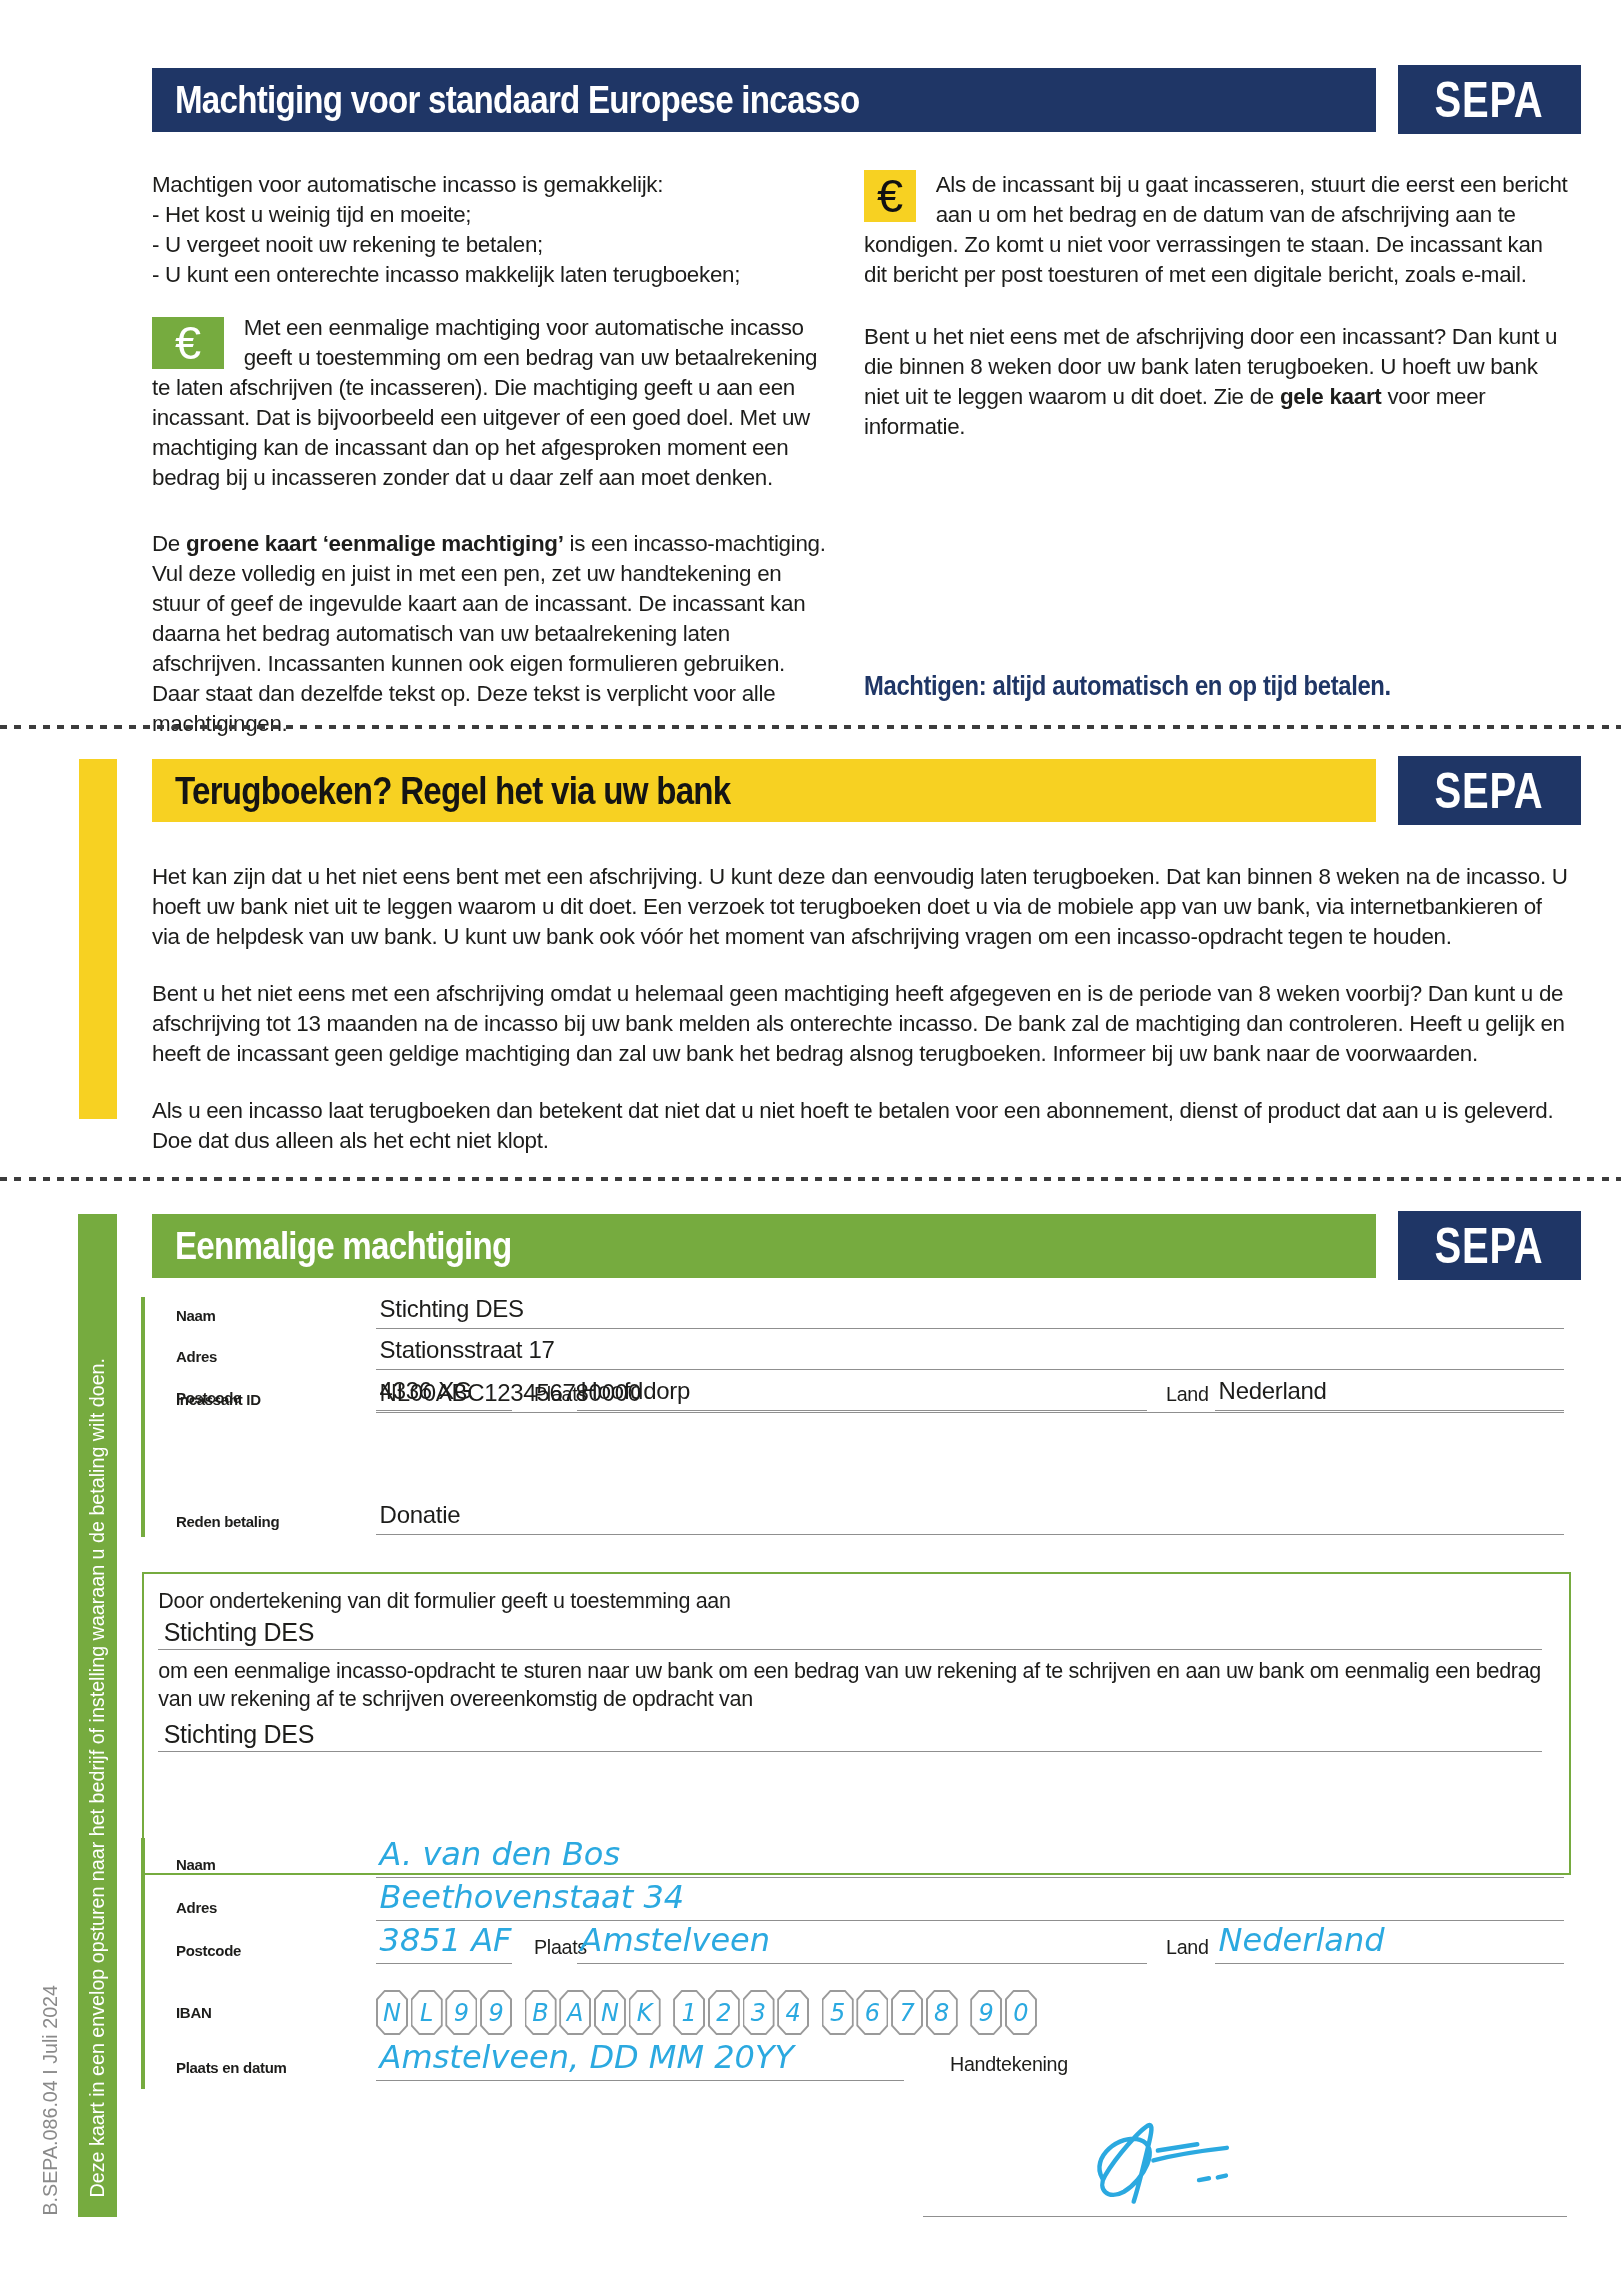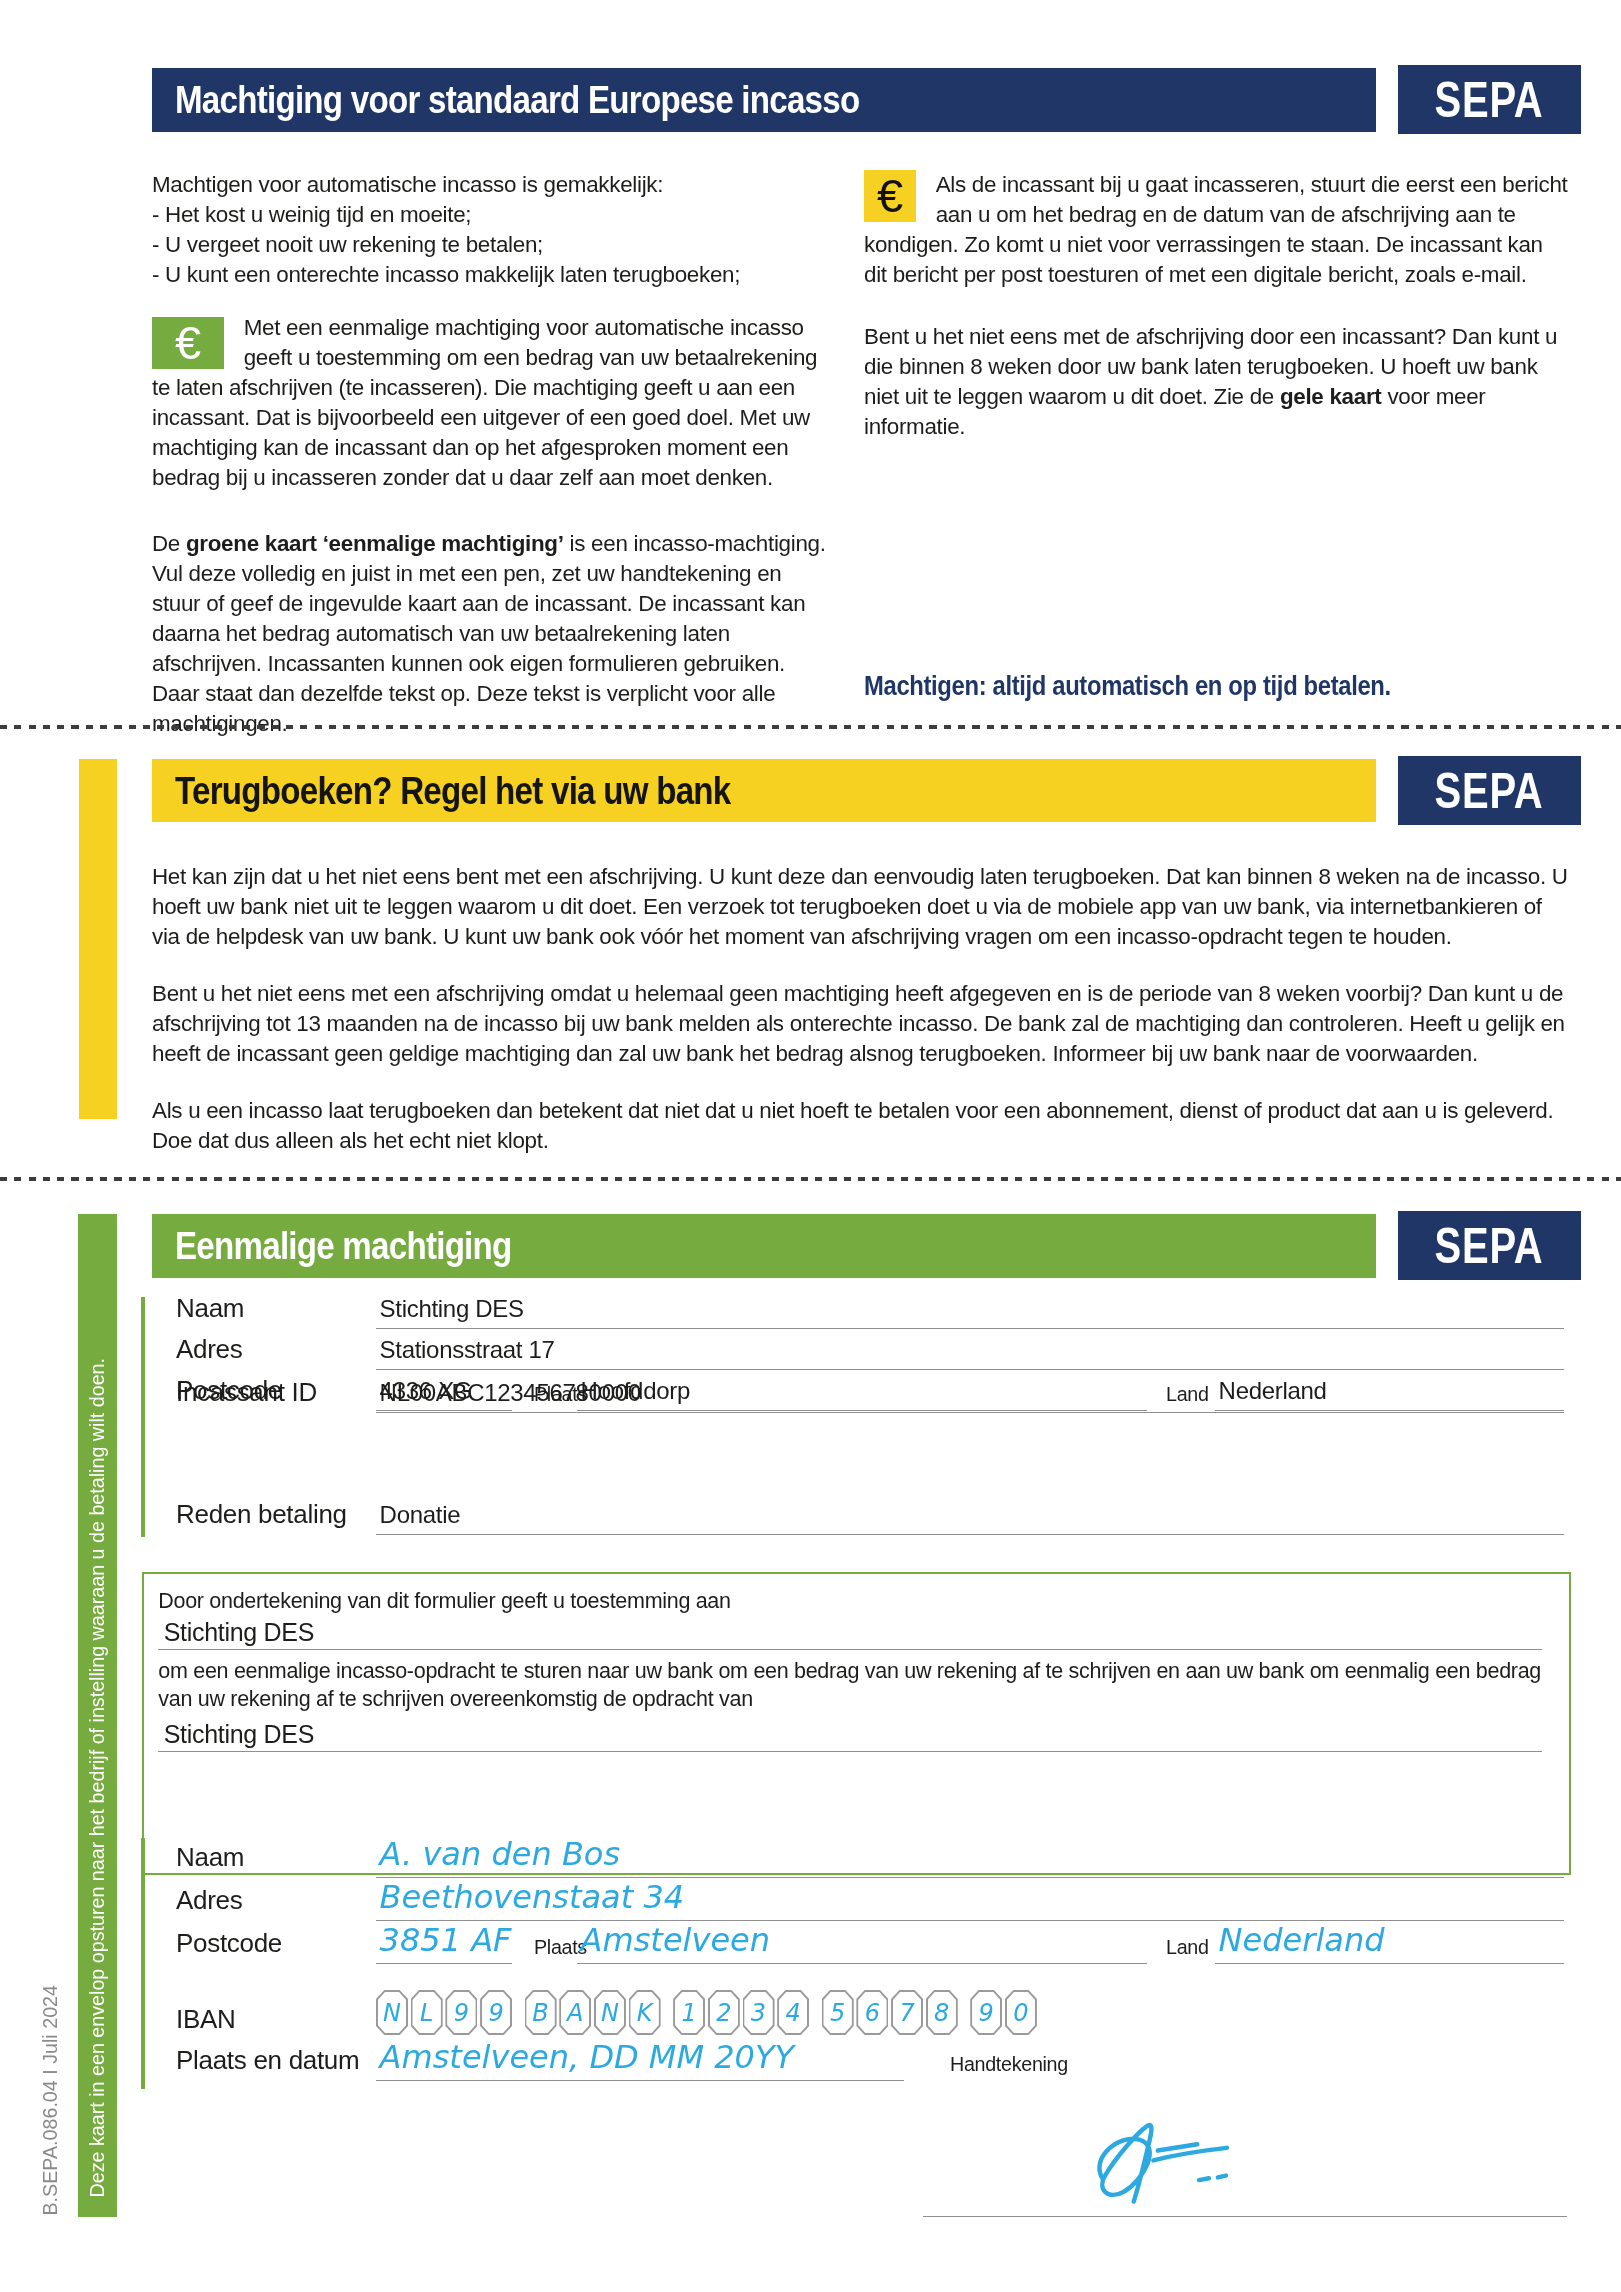--- a/index.html
+++ b/index.html
@@ -32,21 +32,21 @@
   
   .ybar{position:absolute;left:79px;top:759px;width:38px;height:360px;background:#f7d122;}
   .gbar{position:absolute;left:78px;top:1214px;width:39px;height:1003px;background:#76ab3f;}
   .vert{writing-mode:vertical-rl;transform:rotate(180deg);}
   .gbar-text{position:absolute;left:8px;bottom:19.7px;color:#ffffff;font-size:19.7px;letter-spacing:0;}
   .doc-ref{position:absolute;left:39px;bottom:77px;color:#8a8a8a;font-size:19.7px;}
 
   
   .accent{position:absolute;left:141px;width:3.6px;background:#76ab3f;}
   .frow{position:absolute;left:176px;width:1391px;}
-  .flabel{position:absolute;left:0;bottom:5.4px;font-size:26px;letter-spacing:-0.3px;white-space:nowrap;}
+  .flabel{position:absolute;left:0;bottom:5.4px;font-size:15px;letter-spacing:-0.3px;white-space:nowrap;font-weight:bold;}
   .inlabel{position:absolute;bottom:5.4px;font-size:19.7px;letter-spacing:-0.3px;white-space:nowrap;}
   .vline{position:absolute;bottom:0;border-bottom:1.8px solid #8f8f8f;}
   .fvalue{position:absolute;left:3.6px;bottom:5.4px;font-size:24px;letter-spacing:-0.3px;white-space:nowrap;}
   .hand{font-family:"DejaVu Sans",sans-serif;font-style:italic;color:#2ba9e0;}
   .hvalue{position:absolute;left:3.6px;bottom:3.6px;font-size:32px;white-space:nowrap;}
 
   
   .consent{position:absolute;left:142px;top:1572px;width:1429px;height:303px;box-sizing:border-box;
            border:2.7px solid #76ab3f;background:#fff;padding:12.5px 27px 0 14.3px;}
   .consent .c-line{font-size:21.5px;line-height:28px;letter-spacing:-0.3px;}

